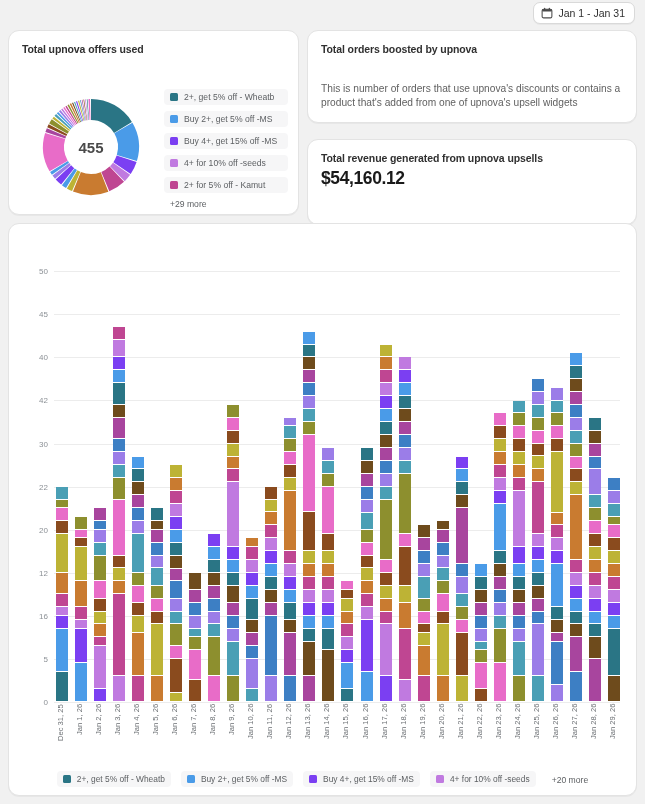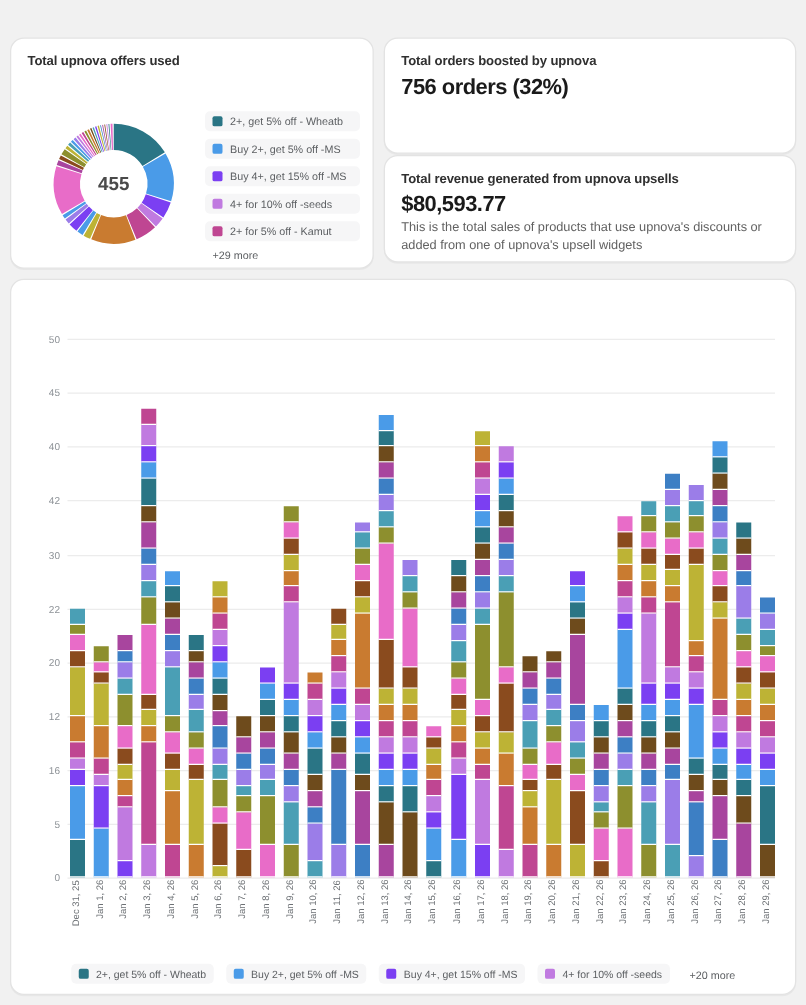--- a/index.html
+++ b/index.html
@@ -55,21 +55,21 @@
   }
   .card-title {
     font-size: 10.5px;
     font-weight: bold;
     color: #303030;
     letter-spacing: -0.1px;
   }
 
   #card-offers { left: 8px;  top: 30px;  width: 291px; height: 185px; }
   #card-orders { left: 307px;top: 30px;  width: 330px; height: 93px; }
-  #card-revenue{ left: 307px;top: 124px; width: 330px; height: 86px; }
+  #card-revenue{ left: 307px;top: 139px; width: 330px; height: 86px; }
   #card-daily  { left: 8px;  top: 223px; width: 629px; height: 573px; }
 
   #card-offers .card-title,
   #card-orders .card-title,
   #card-revenue .card-title { position:absolute; left: 13px; top: 12px; }
   #card-daily  .card-title  { position:absolute; left: 15px; top: 13px; }
 
   .kpi-value {
     position: absolute;
     left: 13px;
@@ -207,20 +207,33 @@
     justify-content: center;
     gap: 10px;
   }
   .legend-bottom .legend-chip { margin-bottom: 0; font-size: 8.4px; }
 </style>
 </head>
 <body>
 
 <div id="page">
 
+  <div class="topbar">
+    <div class="datepicker">
+      <span class="cal-icon">
+        <svg viewBox="0 0 16 16" width="12" height="12">
+          <rect x="1.5" y="3" width="13" height="11.5" rx="2" fill="none" stroke="#4a4a4a" stroke-width="1.4"></rect>
+          <rect x="1.5" y="3" width="13" height="3" rx="1.4" fill="#4a4a4a"></rect>
+          <rect x="4" y="1" width="1.5" height="3" rx="0.7" fill="#4a4a4a"></rect>
+          <rect x="10.5" y="1" width="1.5" height="3" rx="0.7" fill="#4a4a4a"></rect>
+        </svg>
+      </span>
+      <span>Jan 1 - Jan 31</span>
+    </div>
+  </div>
 
   <div class="card" id="card-offers">
     <div class="card-title">Total upnova offers used</div>
 
     <div class="donut-wrap">
       <svg id="donut-svg" viewBox="0 0 128 128" width="128" height="128">
           <path d="M64 16 A48 48 0 0 1 104.91048897932018 38.89358863810037 L87.0121500508676 49.87764360893146 A27 27 0 0 0 64 37 Z" fill="#2a7585"></path>
           <path d="M105.42730564154004 39.75585952683773 A48 48 0 0 1 109.90207783126512 78.03564215746752 L89.81991878008662 71.89504871357548 A27 27 0 0 0 87.30285942336627 50.36267098384622 Z" fill="#4a9be8"></path>
           <path d="M109.59807043566357 78.99386449666211 A48 48 0 0 1 103.70304182880523 90.97533075867916 L86.33296102870294 79.17362355175703 A27 27 0 0 0 89.64891462006075 72.43404877937243 Z" fill="#7b3ff2"></path>
           <path d="M103.12940559239257 91.8008923954976 A48 48 0 0 1 97.75290812868516 98.12830486350794 L82.9860108223854 83.19717148572322 A27 27 0 0 0 86.01029064572083 79.6380019724674 Z" fill="#c07ae0"></path>
@@ -278,27 +291,26 @@
         <div class="legend-chip">
           <span class="sw" style="background: rgb(191, 70, 146);"></span>
           <span>2+ for 5% off - Kamut</span>
         </div>
         <div class="legend-more">+29 more</div>
     </div>
   </div>
 
   <div class="card" id="card-orders">
     <div class="card-title">Total orders boosted by upnova</div>
-    <div class="kpi-value">756 orders (32%)</div>
+    <div class="kpi-desc">This is number of orders that use upnova's discounts or contains a product that's added from one of upnova's upsell widgets</div>
   </div>
 
   <div class="card" id="card-revenue">
     <div class="card-title">Total revenue generated from upnova upsells</div>
-    <div class="kpi-value">$80,593.77</div>
-    <div class="kpi-desc">This is the total sales of products that use upnova's discounts or added from one of upnova's upsell widgets</div>
+    <div class="kpi-value">$54,160.12</div>
   </div>
 
   <div class="card" id="card-daily">
 
     <div class="plot">
       <div id="gridlines">
           <div class="grid-line" style="top: 448px;"></div>
           <div class="ytick" style="top: 448px;">0</div>
           <div class="grid-line" style="top: 404.923px;"></div>
           <div class="ytick" style="top: 404.923px;">5</div>

